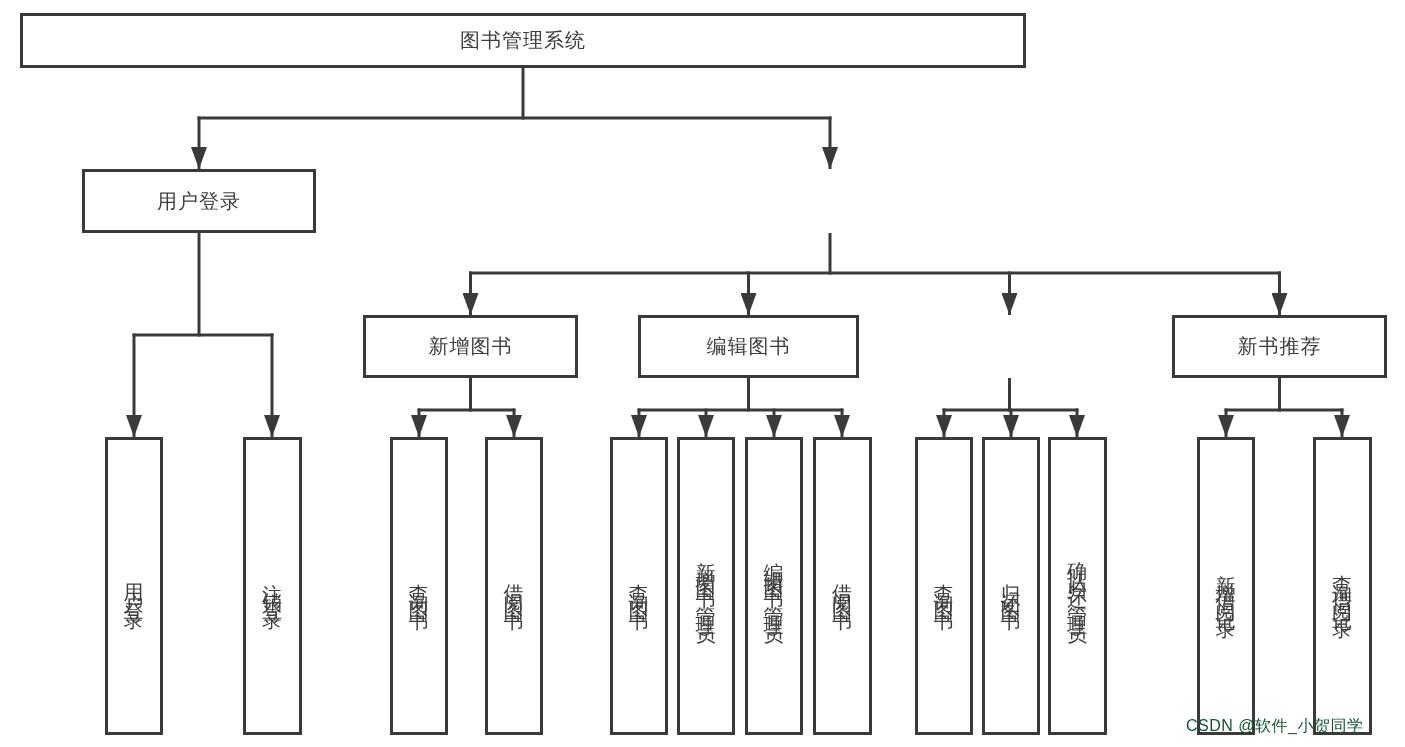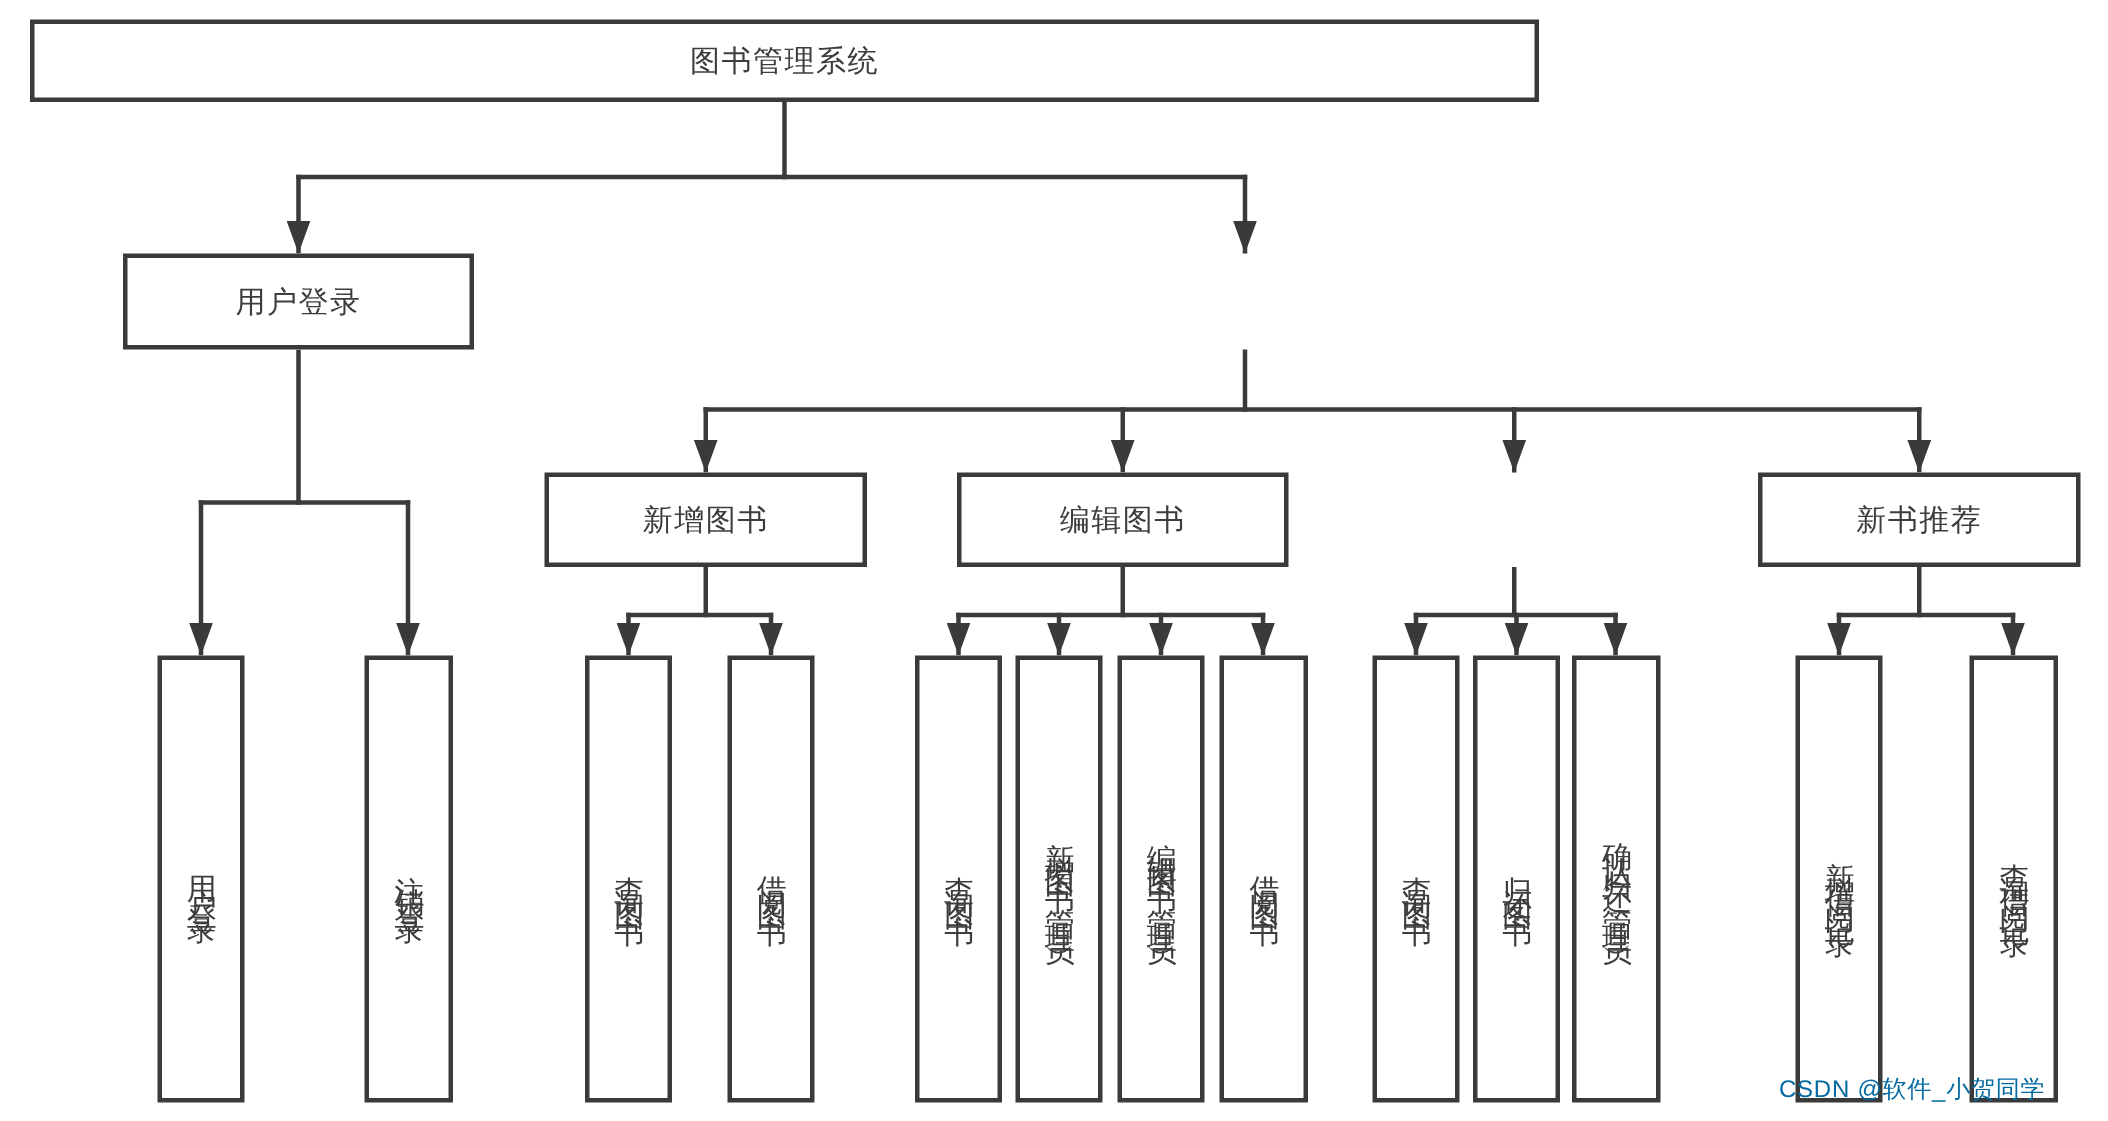--- a/index.html
+++ b/index.html
@@ -32,21 +32,21 @@
     text-orientation:mixed;
     font-size:20px;
     line-height:1;
     letter-spacing:9px;
     white-space:nowrap;
   }
   .watermark{
     position:absolute;
     left:1186px;top:716px;
     font-size:16px;
-    color:#0369a1;
+    color:#14532d;
     letter-spacing:0.5px;
     white-space:nowrap;
     z-index:5;
   }
 </style>
 </head>
 <body>
 
 <div class="canvas">
 

